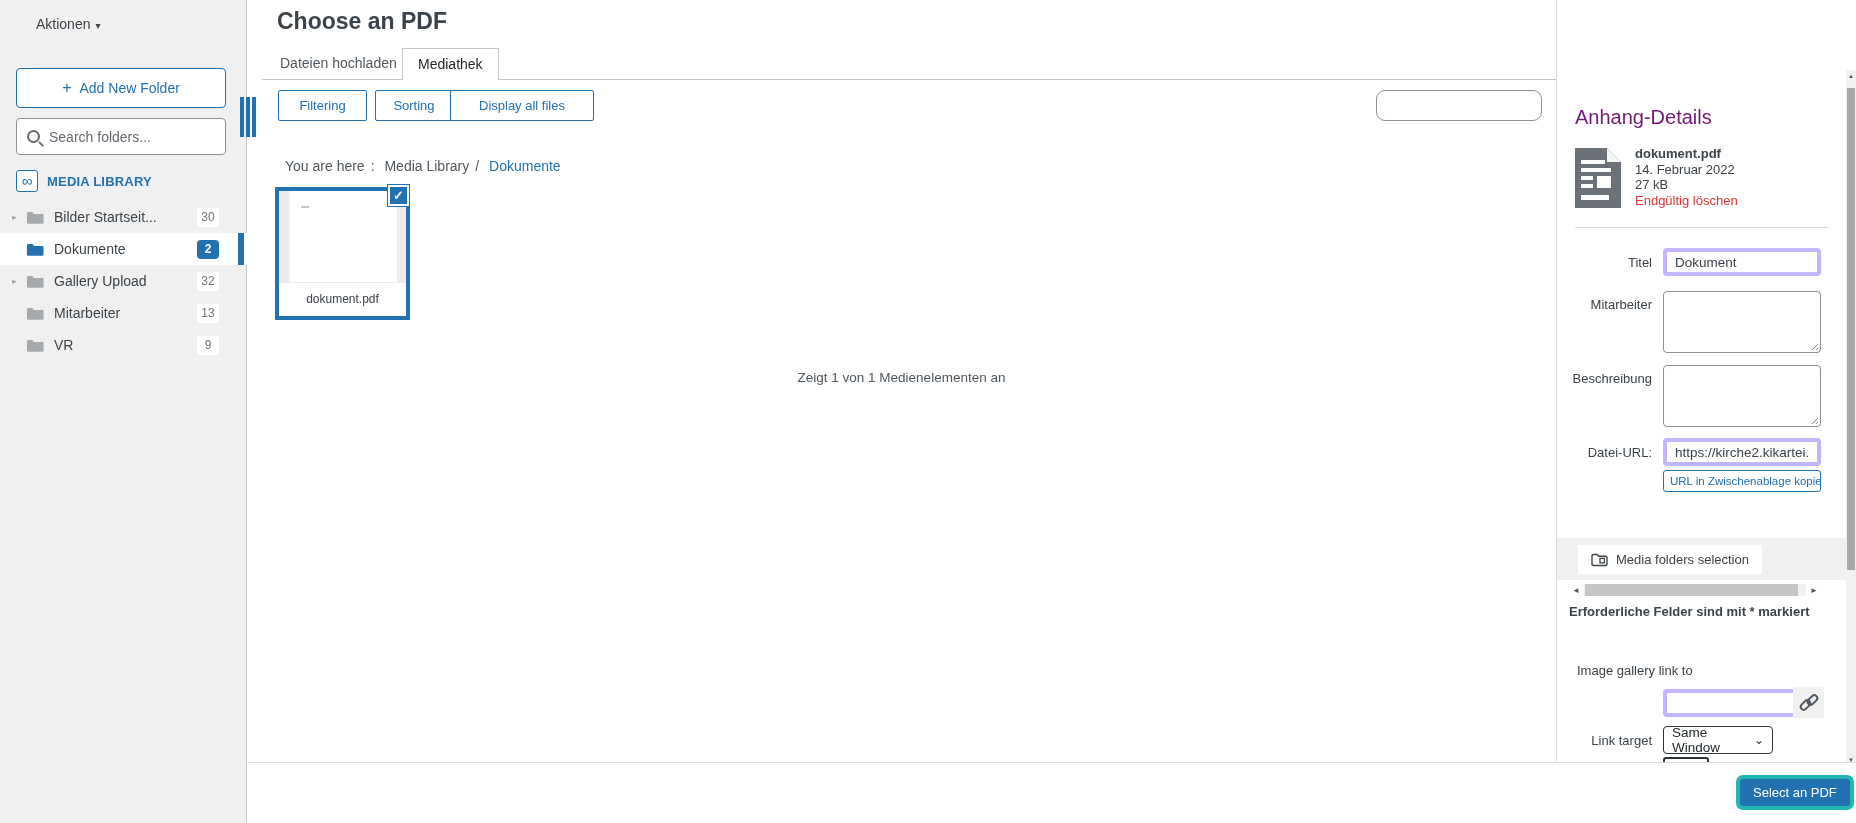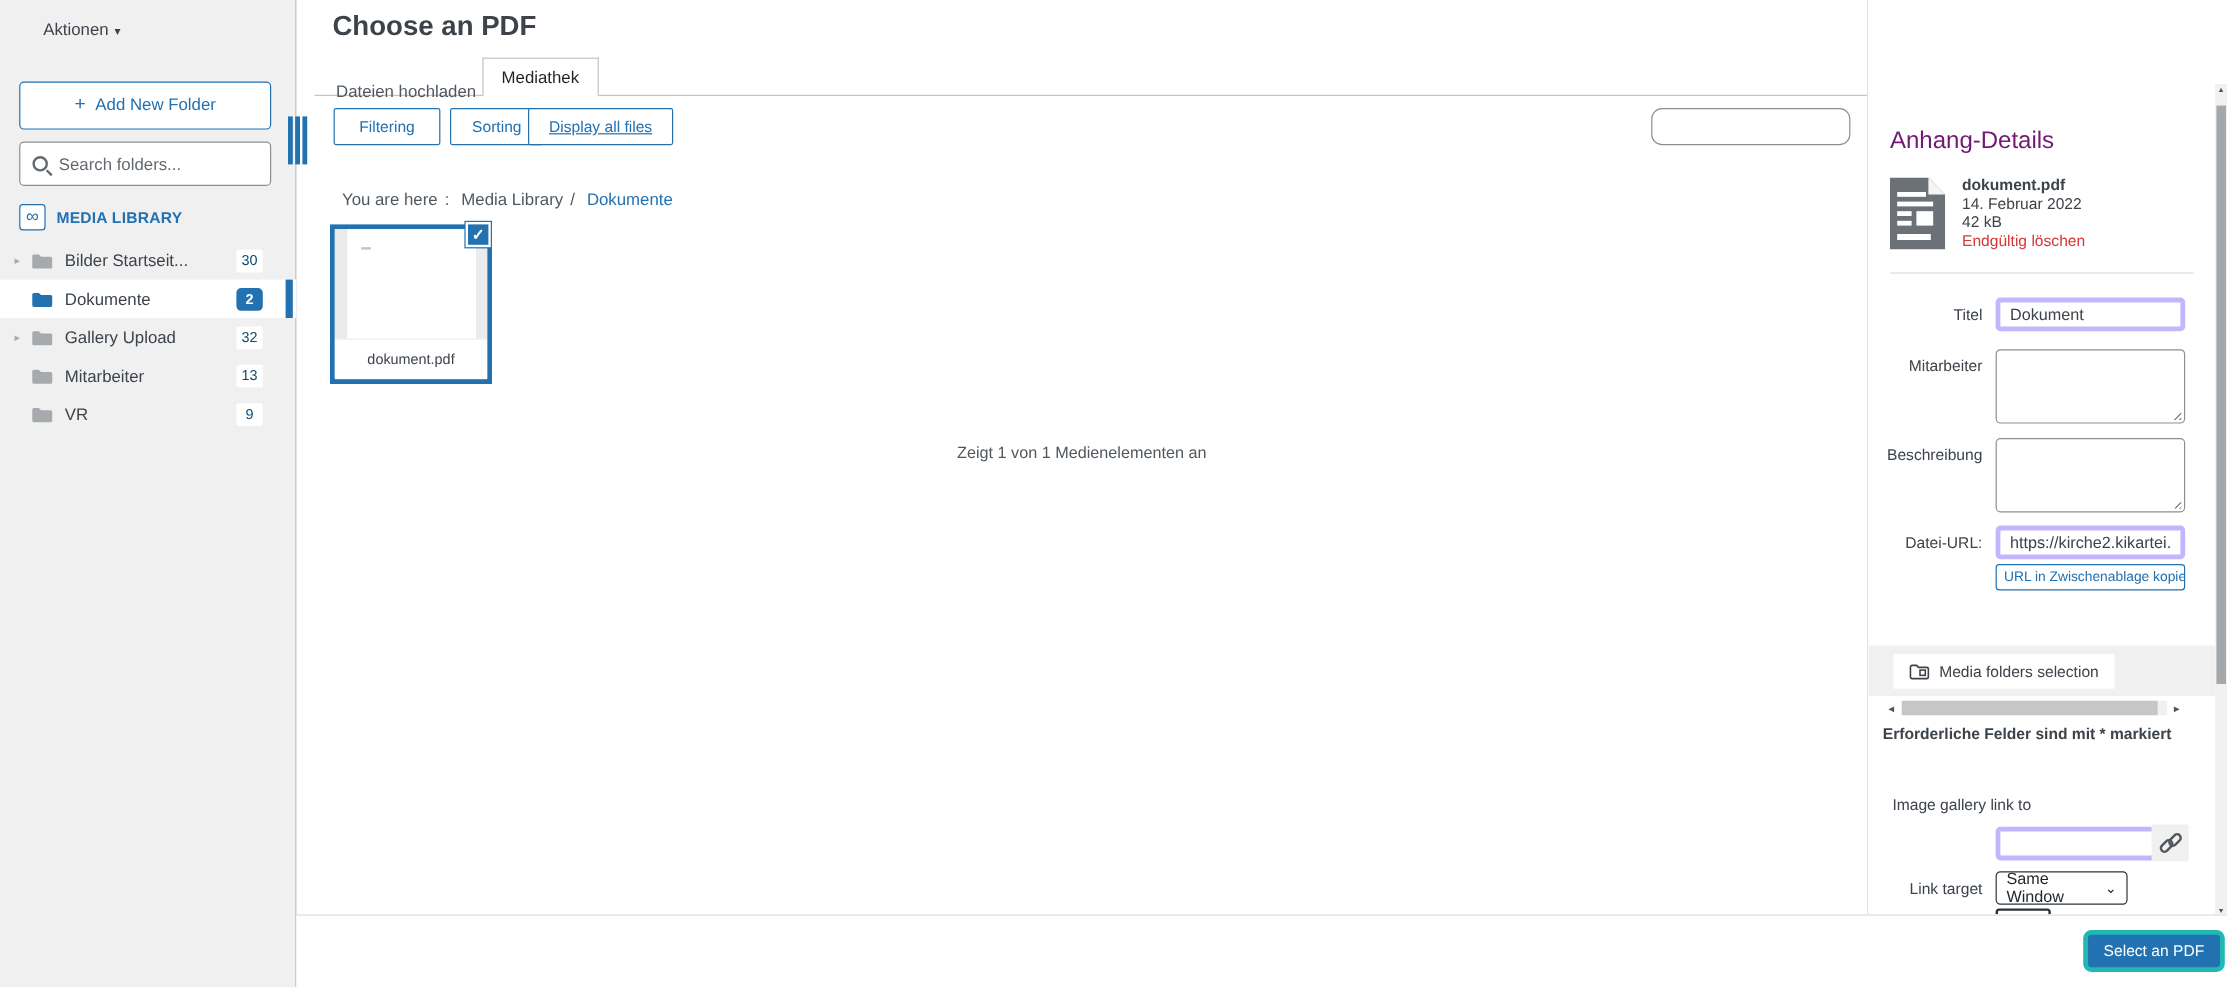--- a/index.html
+++ b/index.html
@@ -28,44 +28,44 @@
   .lib-row { position:absolute; left:16px; top:170px; display:flex; align-items:center; cursor:pointer; }
   .lib-icon { width:22px; height:22px; border:1px solid #2271b1; border-radius:3px; background:#fff;
               color:#2271b1; font-size:15px; line-height:20px; text-align:center; margin-right:9px; }
   .lib-label { font-size:13px; font-weight:700; color:#2271b1; letter-spacing:.2px; }
   .folders { position:absolute; left:0; top:201px; width:247px; list-style:none; }
   .f-row { position:relative; height:32px; display:flex; align-items:center; padding-left:12px; cursor:pointer; }
   .f-row.selected { background:#fff; }
   .caret { width:14px; font-size:9px; color:#a7aaad; flex:0 0 14px; }
   .f-icon { width:20px; height:16px; margin-right:8px; flex:0 0 20px; display:flex; align-items:center; }
   .f-name { font-size:14px; color:#3c434a; flex:1 1 auto; white-space:nowrap; overflow:hidden; }
-  .f-count { margin-right:28px; min-width:22px; text-align:center; background:#fff; color:#0c4a6e;
+  .f-count { margin-right:28px; min-width:22px; text-align:center; background:#fff; color:#737373;
              font-size:12px; line-height:19px; border-radius:2px; padding:0 4px; }
   .f-row.selected .f-count { background:#2271b1; color:#fff; font-weight:700; border-radius:4px; }
   .active-bar { position:absolute; right:3px; top:0; width:6px; height:100%; background:#2271b1; }
 
   
   .splitter { position:absolute; left:240px; top:97px; width:18px; height:40px; cursor:col-resize; }
   .splitter i { position:absolute; top:0; width:4px; height:40px; background:#2271b1; }
   .splitter i:nth-child(1){left:0} .splitter i:nth-child(2){left:6px} .splitter i:nth-child(3){left:12px}
 
   
   .page-title { position:absolute; left:277px; top:8px; font-size:23px; font-weight:700; color:#3c434a; }
   .close-btn { position:absolute; left:1820px; top:8px; width:28px; height:28px; background:transparent;
                border:0; font-size:17px; font-weight:700; color:#50575e; cursor:pointer; font-family:inherit; }
   .tab-baseline { position:absolute; left:262px; top:79px; width:1294px; height:1px; background:#c3c4c7; }
-  .tab-inactive { position:absolute; left:280px; top:68px; font-size:14px; color:#50575e; cursor:pointer; }
+  .tab-inactive { position:absolute; left:280px; top:55px; font-size:14px; color:#50575e; cursor:pointer; }
   .tab-active { position:absolute; left:402px; top:48px; height:32px; padding:0 15px; line-height:30px;
                 background:#fff; border:1px solid #c3c4c7; border-bottom:0; font-size:14px; color:#1d2327;
                 z-index:2; cursor:pointer; }
   .tb-btn { position:absolute; top:90px; height:31px; background:#fff; border:1px solid #2271b1; border-radius:2px;
             color:#2271b1; font-size:13px; font-family:inherit; cursor:pointer; padding:0 14px; }
   .tb-filtering { left:278px; width:89px; }
   .tb-sorting  { left:375px; width:78px; }
-  .tb-display  { left:440px; width:121px;text-decoration:underline; }
+  .tb-display  { left:450px; width:144px; }
   .media-search { position:absolute; left:1376px; top:90px; width:166px; height:31px;
                   border:1px solid #8c8f94; border-radius:9px; background:#fff; padding:0 10px;
                   font-size:13px; font-family:inherit; outline:none; }
 
   
   .breadcrumb { position:absolute; left:285px; top:158px; font-size:14px; color:#50575e; }
   .breadcrumb span { margin-right:6px; }
   .crumb-current { color:#2271b1; cursor:pointer; }
 
   
@@ -267,21 +267,21 @@
         <rect x="6" y="20" width="30" height="4" fill="#fff"></rect>
         <rect x="6" y="28" width="12" height="4" fill="#fff"></rect>
         <rect x="22" y="28" width="14" height="12" fill="#fff"></rect>
         <rect x="6" y="36" width="12" height="4" fill="#fff"></rect>
         <rect x="6" y="47" width="28" height="5" fill="#fff"></rect>
       </svg>
     </span>
     <div class="d-info">
       <div class="d-filename">dokument.pdf</div>
       <div>14. Februar 2022</div>
-      <div>42 kB</div>
+      <div>27 kB</div>
       <div class="d-delete">Endgültig löschen</div>
     </div>
     <div class="d-divider"></div>
 
     <label class="fld-label" style="top:255px">Titel</label>
     <input class="fld-input" style="top: 248px;" value="Dokument">
 
     <label class="fld-label" style="top:297px">Mitarbeiter</label>
     <textarea class="fld-ta" style="top: 291px;"></textarea>
     <span class="ta-grip" style="left:252px; top:341px"></span>

